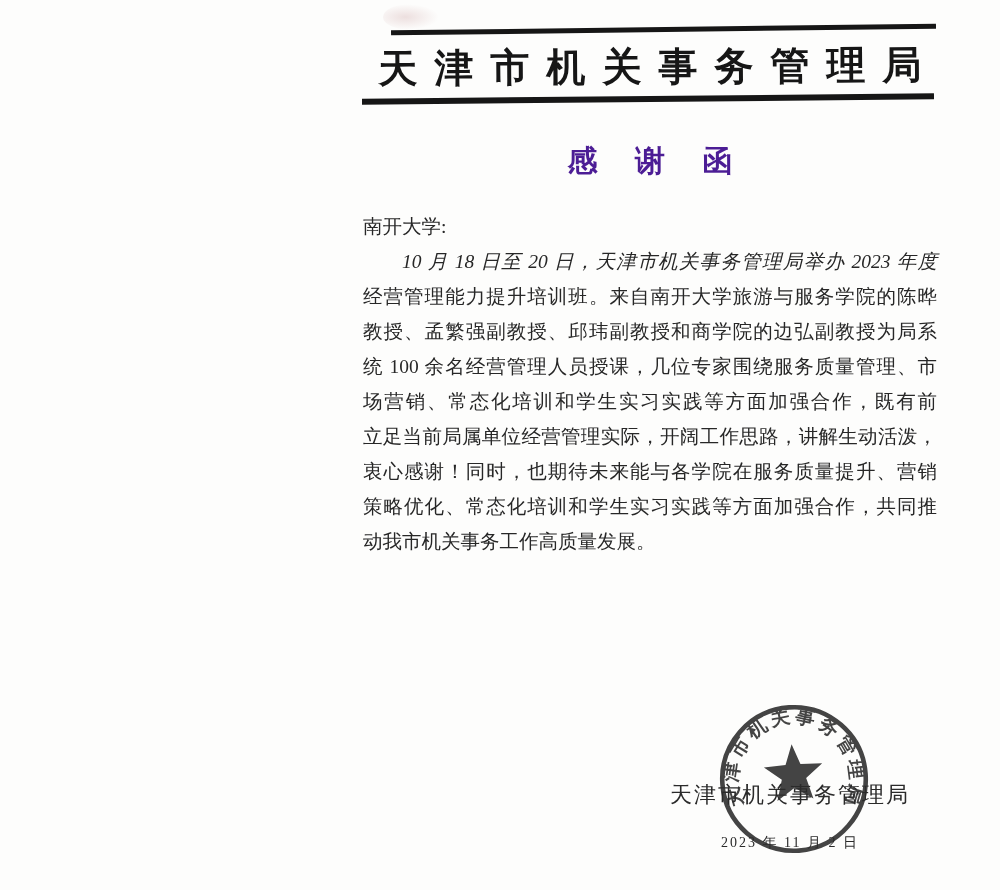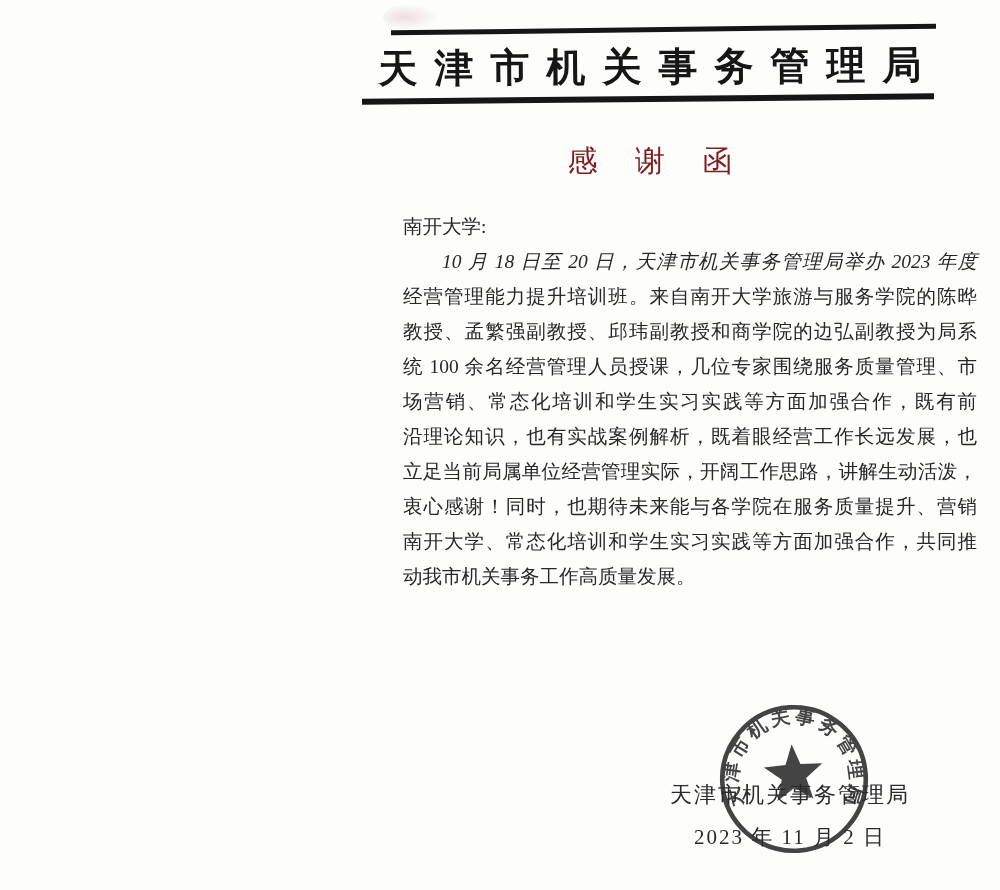--- a/index.html
+++ b/index.html
@@ -24,42 +24,42 @@
     position:absolute;left:352px;top:40px;width:596px;
     text-align:center;
     font-size:39px;font-weight:bold;color:#161616;
     letter-spacing:17px;text-indent:17px;
     white-space:nowrap;
     transform:rotate(-0.4deg);
   }
   .letter-heading{
     position:absolute;left:360px;top:141px;width:580px;
     text-align:center;
-    font-size:30px;font-weight:normal;color:#7f1d1d;
+    font-size:30px;font-weight:bold;color:#4c1d95;
     letter-spacing:15px;text-indent:15px;
     white-space:nowrap;
   }
   .body-block{
     position:absolute;left:363px;top:209px;width:574px;
-    font-size:19.5px;color:#272727;margin-left:40px;
+    font-size:19.5px;color:#272727;
   }
   .bline{
     height:35px;line-height:35px;
     text-align:justify;text-align-last:justify;
     text-justify:inter-character;
     white-space:nowrap;
   }
   .bline.noj{text-align:left;text-align-last:left;}
   .bline.indent{text-indent:2em;font-style:italic;}
   .sig-block{
     position:absolute;left:625px;top:780px;width:330px;
     text-align:center;color:#2a2a2a;
   }
   .sig-org{font-size:22px;letter-spacing:2px;line-height:30px;white-space:nowrap;}
-  .sig-date{font-size:21px;letter-spacing:2px;line-height:30px;margin-top:12px;white-space:nowrap;}
+  .sig-date{font-size:14px;letter-spacing:2px;line-height:30px;margin-top:18px;white-space:nowrap;}
   .seal{
     position:absolute;left:712px;top:697px;width:164px;height:164px;
     opacity:.88;
   }
 </style>
 </head>
 <body>
 
 <div class="page">
 
@@ -73,24 +73,23 @@
 
   <div class="letter-heading">感 谢 函</div>
 
   <div class="body-block">
     <div class="bline noj">南开大学:</div>
     <div class="bline indent">10 月 18 日至 20 日，天津市机关事务管理局举办 2023 年度</div>
     <div class="bline">经营管理能力提升培训班。来自南开大学旅游与服务学院的陈晔</div>
     <div class="bline">教授、孟繁强副教授、邱玮副教授和商学院的边弘副教授为局系</div>
     <div class="bline">统 100 余名经营管理人员授课，几位专家围绕服务质量管理、市</div>
     <div class="bline">场营销、常态化培训和学生实习实践等方面加强合作，既有前</div>
-    <div class="bline">沿理论知识，也有实战案例解析，既着眼经营工作长远发展，也</div>
     <div class="bline">立足当前局属单位经营管理实际，开阔工作思路，讲解生动活泼，</div>
     <div class="bline">衷心感谢！同时，也期待未来能与各学院在服务质量提升、营销</div>
-    <div class="bline">南开大学、常态化培训和学生实习实践等方面加强合作，共同推</div>
+    <div class="bline">策略优化、常态化培训和学生实习实践等方面加强合作，共同推</div>
     <div class="bline noj">动我市机关事务工作高质量发展。</div>
   </div>
 
   <div class="sig-block">
     <div class="sig-org">天津市机关事务管理局</div>
     <div class="sig-date">2023 年 11 月 2 日</div>
   </div>
 
   <svg class="seal" viewBox="0 0 160 160" xmlns="http://www.w3.org/2000/svg">
     <g transform="rotate(-4 80 80)">

